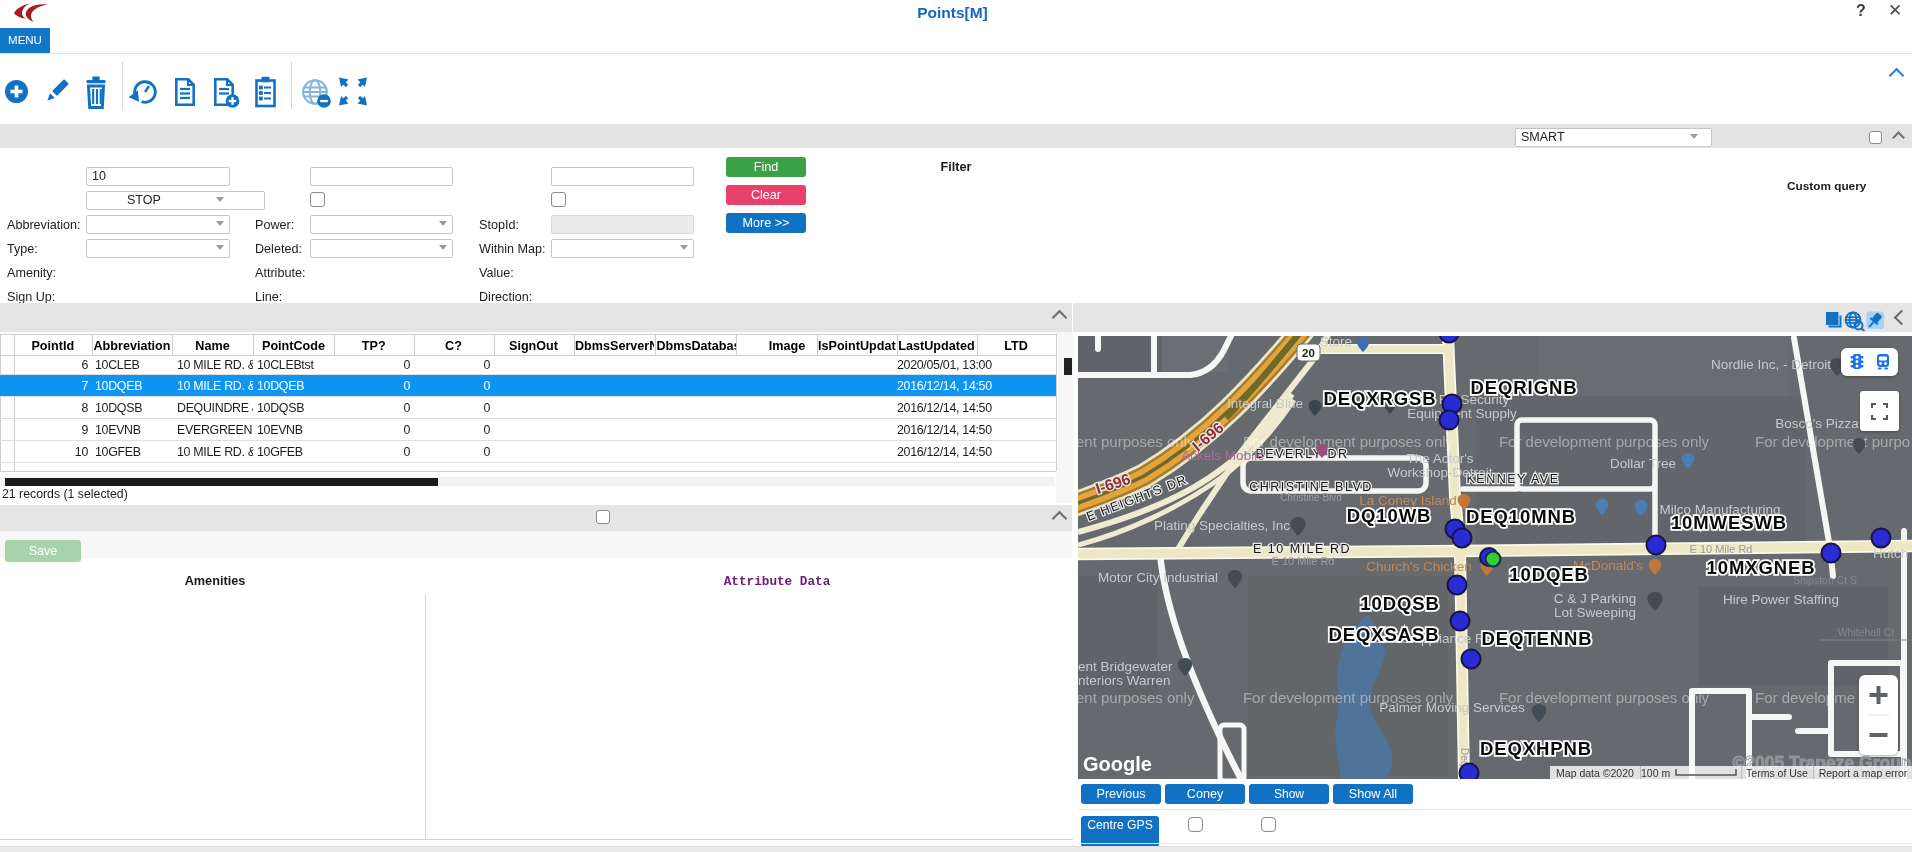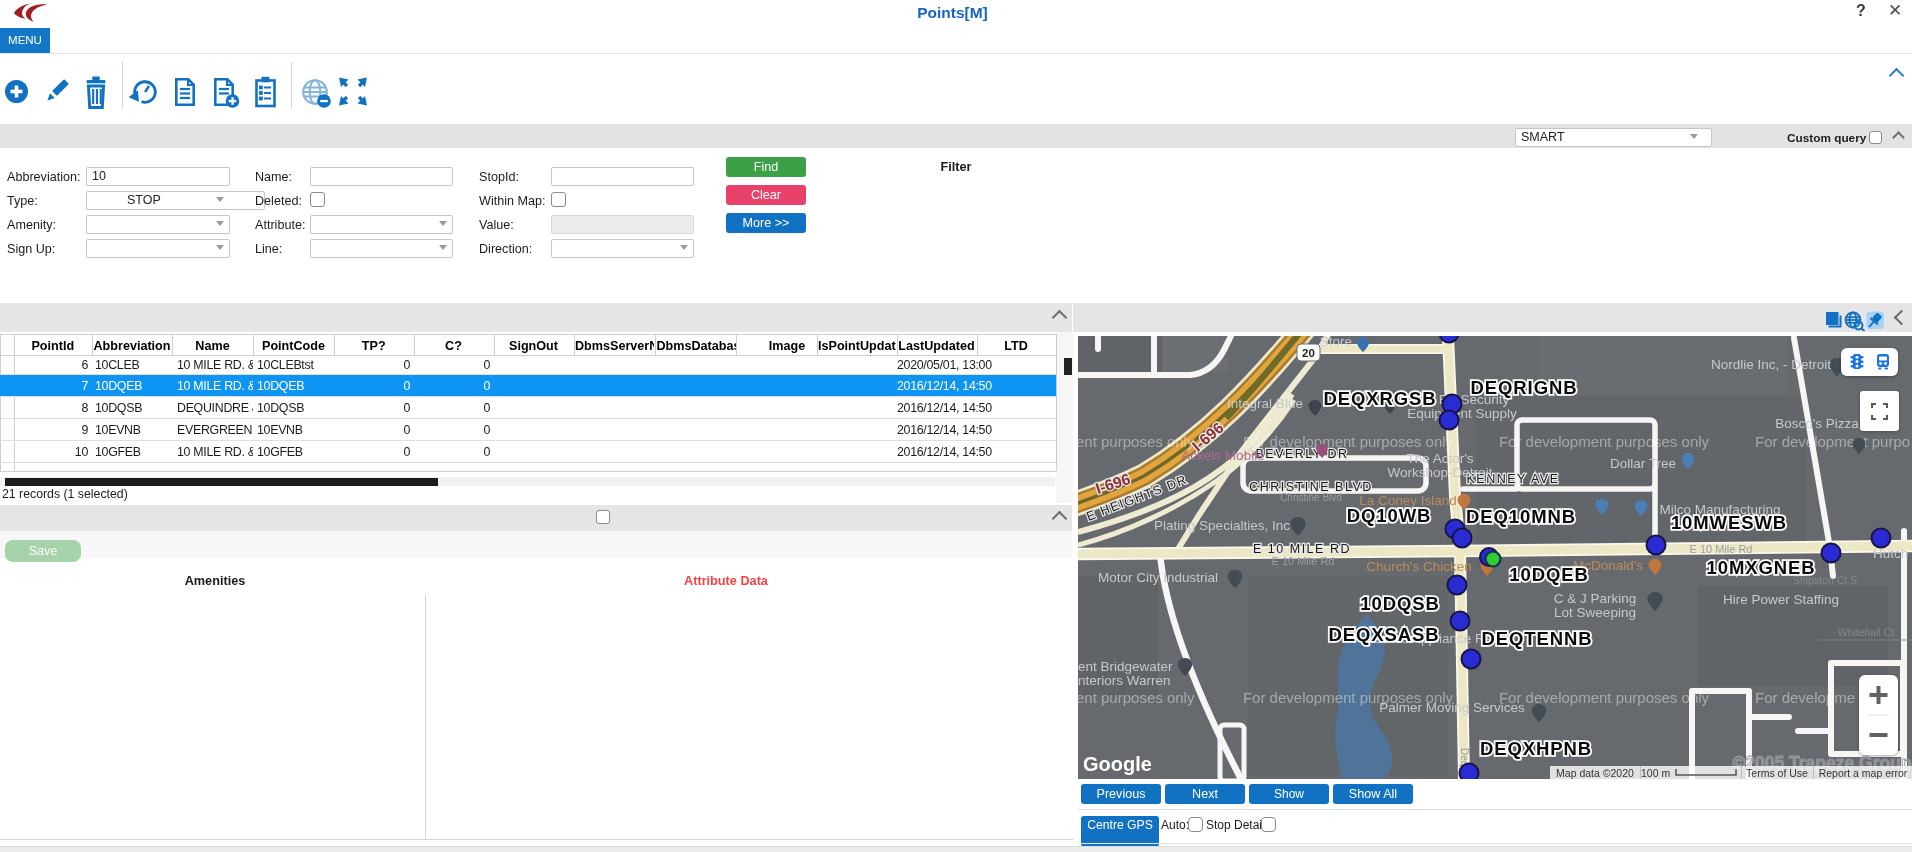--- a/index.html
+++ b/index.html
@@ -5,21 +5,21 @@
 html,body{margin:0;padding:0;width:1912px;height:852px;overflow:hidden;background:#fff;
   font-family:"Liberation Sans",sans-serif;-webkit-font-smoothing:antialiased;}
 .abs{position:absolute;}
 .bold{font-weight:bold;}
 .btn{position:absolute;border-radius:3px;color:#fff;font-size:12.6px;text-align:center;line-height:20px;height:20px;}
 .chev{position:absolute;width:9px;height:9px;border-left:2.5px solid #6e6e6e;border-top:2.5px solid #6e6e6e;}
 .chev-up{transform:rotate(45deg);}
 .chev-left{transform:rotate(-45deg);}
 .cb{position:absolute;background:#fff;border:1.6px solid #8a8a8a;border-radius:3px;}
 .inp{position:absolute;background:#fff;border:1px solid #c6c6c6;border-radius:2px;height:17px;font-size:12.5px;color:#222;padding:0 5px;line-height:17px;}
-.lbl{position:absolute;font-size:12.6px;color:#1c1c1c;}
+.lbl{position:absolute;font-size:12.6px;color:#1c1c1c;margin-top:48px;}
 .arrow{position:absolute;width:0;height:0;border-left:4.5px solid transparent;border-right:4.5px solid transparent;border-top:5.5px solid #9a9a9a;}
 .hdrbar{position:absolute;background:#e5e5e5;}
 .hdrtitle{position:absolute;font-size:12.7px;font-weight:bold;color:#1a1a1a;text-align:center;margin-top:30px;}
 </style>
 </head>
 <body>
 
 <div class="abs" style="left:0;top:0;width:1912px;height:27px;background:#fff;"></div>
 <svg class="abs" style="left:12px;top:2px;" width="50" height="22" viewBox="0 0 50 22">
     <g transform="scale(1.32,1.06)">
@@ -123,21 +123,21 @@
 <div class="lbl" style="left:7px;top:194px;">Type:</div>
 <div class="inp" style="left:86px;top:190.5px;width:132px;padding-left:40px;">STOP</div>
 <div class="arrow" style="left:216px;top:197px;"></div>
 <div class="lbl" style="left:7px;top:218px;">Amenity:</div>
 <div class="inp" style="left:86px;top:214.5px;width:132px;"></div>
 <div class="arrow" style="left:216px;top:221px;"></div>
 <div class="lbl" style="left:7px;top:242px;">Sign Up:</div>
 <div class="inp" style="left:86px;top:238.5px;width:132px;"></div>
 <div class="arrow" style="left:216px;top:245px;"></div>
 
-<div class="lbl" style="left:255px;top:170px;">Name:</div>
+<div class="lbl" style="left:255px;top:170px;">Power:</div>
 <div class="inp" style="left:310px;top:166.5px;width:131px;"></div>
 <div class="lbl" style="left:255px;top:194px;">Deleted:</div>
 <div class="cb" style="left:310px;top:192px;width:12.5px;height:12.5px;"></div>
 <div class="lbl" style="left:255px;top:218px;">Attribute:</div>
 <div class="inp" style="left:310px;top:214.5px;width:131px;"></div>
 <div class="arrow" style="left:439px;top:221px;"></div>
 <div class="lbl" style="left:255px;top:242px;">Line:</div>
 <div class="inp" style="left:310px;top:238.5px;width:131px;"></div>
 <div class="arrow" style="left:439px;top:245px;"></div>
 
@@ -243,23 +243,23 @@
 
 <div class="abs" style="left:0;top:477px;width:1055px;height:9px;background:#f2f2f2;"></div>
 <div class="abs" style="left:5px;top:477.5px;width:433px;height:8px;background:#1c1c1c;"></div>
 <div class="abs" style="left:2px;top:486.5px;font-size:12.3px;color:#1c1c1c;">21 records (1 selected)</div>
 
 <div class="hdrbar" style="left:0;top:504.5px;width:1072px;height:26.5px;"></div>
 <div class="hdrtitle" style="left:0;top:511px;width:1072px;">Amenities &amp; Attributes</div>
 <div class="cb" style="left:596px;top:510px;width:12px;height:12px;"></div>
 <div class="chev chev-up" style="left:1054px;top:513px;"></div>
 <div class="abs" style="left:0;top:531px;width:1072px;height:27px;background:#f7f7f7;"></div>
-<div class="btn" style="left:5px;top:540px;width:76px;background:#a7d3ab;height:22px;line-height:22px;border-radius:8px;">Save</div>
+<div class="btn" style="left:5px;top:540px;width:76px;background:#a7d3ab;height:22px;line-height:22px;">Save</div>
 <div class="abs bold" style="left:130px;top:574px;width:170px;text-align:center;font-size:12.7px;color:#1a1a1a;">Amenities</div>
-<div class="abs bold" style="left:641px;top:574px;width:170px;text-align:center;font-size:12.7px;color:#ef4444;">Attribute Data</div>
+<div class="abs bold" style="left:692px;top:574px;width:170px;text-align:center;font-size:12.7px;color:#701a75;font-family:Liberation Mono, monospace;">Attribute Data</div>
 <div class="abs" style="left:425px;top:594px;width:1px;height:245px;background:#d8d8d8;"></div>
 <div class="abs" style="left:0px;top:839px;width:1073px;height:1px;background:#d4d4d4;"></div>
 
 <div class="hdrbar" style="left:1073px;top:303px;width:839px;height:29px;"></div>
 <div class="hdrtitle" style="left:1383px;top:311px;width:140px;">Map</div>
 <svg class="abs" style="left:1824px;top:309px;" width="62" height="22" viewBox="0 0 62 22">
   <rect x="2" y="3" width="12.5" height="13" fill="#1172c3"></rect>
   <path d="M16.5 6.5 v11 h-12" stroke="#1172c3" stroke-width="2" fill="none"></path>
   <g stroke="#1172c3" fill="none" stroke-width="1.8">
     <circle cx="29" cy="11" r="7.5"></circle>
@@ -500,21 +500,21 @@
       <path d="M1,1 V7 H61 V1" stroke="#555" stroke-width="1.5" fill="none"></path>
     </svg>
 <div class="abs" style="left:562px;top:430px;width:1px;height:13px;background:#bbb;"></div>
 <div class="abs" style="left:663px;top:430px;width:1px;height:13px;background:#bbb;"></div>
 <div class="abs" style="left:664px;top:430.5px;width:70px;font-size:10.5px;color:#333;text-align:center;">Terms of Use</div>
 <div class="abs" style="left:735px;top:430px;width:1px;height:13px;background:#bbb;"></div>
 <div class="abs" style="left:736px;top:430.5px;width:98px;font-size:10.5px;color:#333;text-align:center;">Report a map error</div>
 </div>
 
 <div class="btn" style="left:1081px;top:784px;width:80px;background:#1172c3;">Previous</div>
-<div class="btn" style="left:1165px;top:784px;width:80px;background:#1172c3;">Next</div>
+<div class="btn" style="left:1165px;top:784px;width:80px;background:#1172c3;">Coney</div>
 <div class="btn" style="left:1249px;top:784px;width:80px;background:#1172c3;font-size:12px;">Show Selected</div>
 <div class="btn" style="left:1333px;top:784px;width:80px;background:#1172c3;">Show All</div>
 <div class="abs" style="left:1078px;top:808.5px;width:834px;height:1px;background:#e2e2e2;"></div>
 <div class="btn" style="left:1081px;top:815.5px;width:78px;background:#1172c3;height:31px;line-height:19px;font-size:12.2px;">Centre GPS</div>
 <div class="lbl" style="left:1161px;top:818px;font-size:12px;">Auto:</div>
 <div class="cb" style="left:1188px;top:816.5px;width:13px;height:13px;border-radius:4px;"></div>
 <div class="lbl" style="left:1206px;top:818px;font-size:12px;">Stop Details</div>
 <div class="cb" style="left:1261px;top:816.5px;width:13px;height:13px;border-radius:4px;"></div>
 <div class="abs" style="left:1078px;top:843px;width:834px;height:1px;background:#e2e2e2;"></div>
 <div class="abs" style="left:0;top:846px;width:1912px;height:6px;background:#ebebeb;border-top:1px solid #dcdcdc;"></div>

